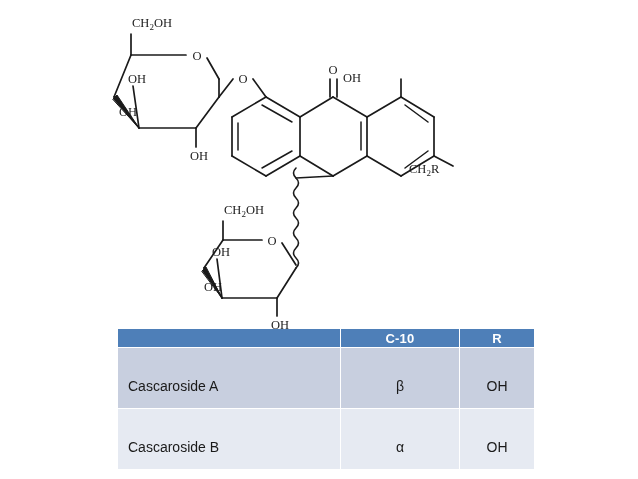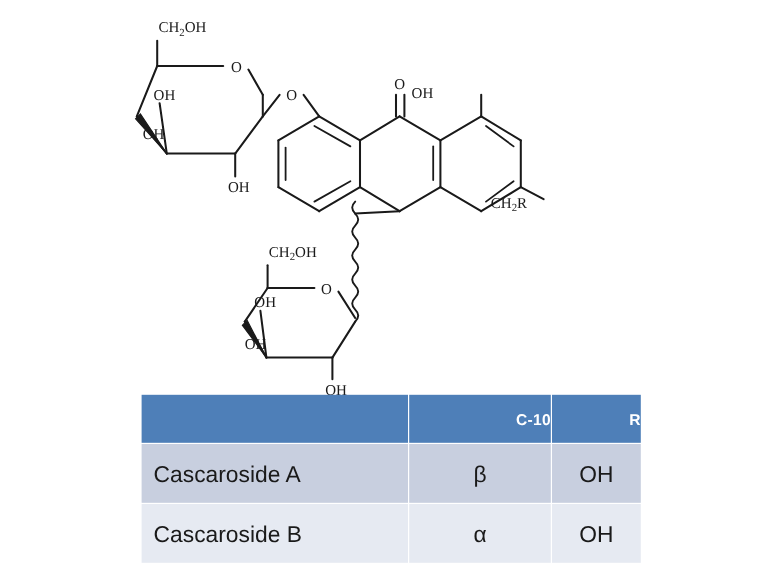--- a/index.html
+++ b/index.html
@@ -40,33 +40,33 @@
   }
   #data-table col.c-name { width: 222px; }
   #data-table col.c-c10  { width: 118px; }
   #data-table col.c-r    { width: 74px;  }
 
   #data-table thead th {
     background: #4e7fb8;
     color: #ffffff;
     font-size: 13px;
     font-weight: bold;
-    height: 40px;
+    height: 18px;
     padding: 0;
-    text-align: right;
+    text-align: center;
     vertical-align: middle;
     letter-spacing: .2px;
   }
   #data-table thead th.blank-head {
     background: #4e7fb8;
   }
   #data-table tbody td {
     height: 44px;
-    padding: 5px 0 0 10px;
-    font-size: 19px;
+    padding: 16px 0 0 10px;
+    font-size: 14px;
     color: #1a1a1a;
     vertical-align: middle;
     text-align: left;
   }
   #data-table tbody td.cell-center {
     text-align: center;
     padding-left: 0;
   }
   #data-table tbody tr.row-odd td {
     background: #c8cfdf;

